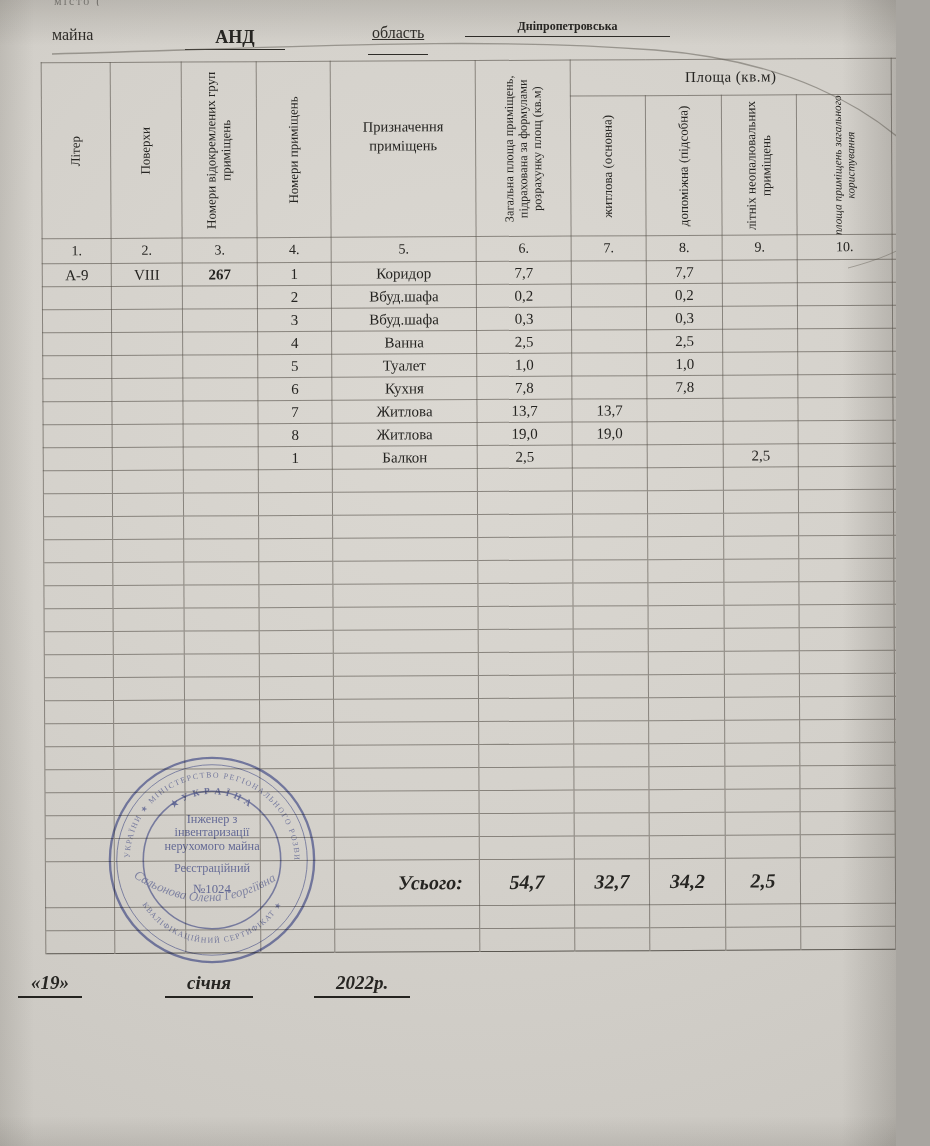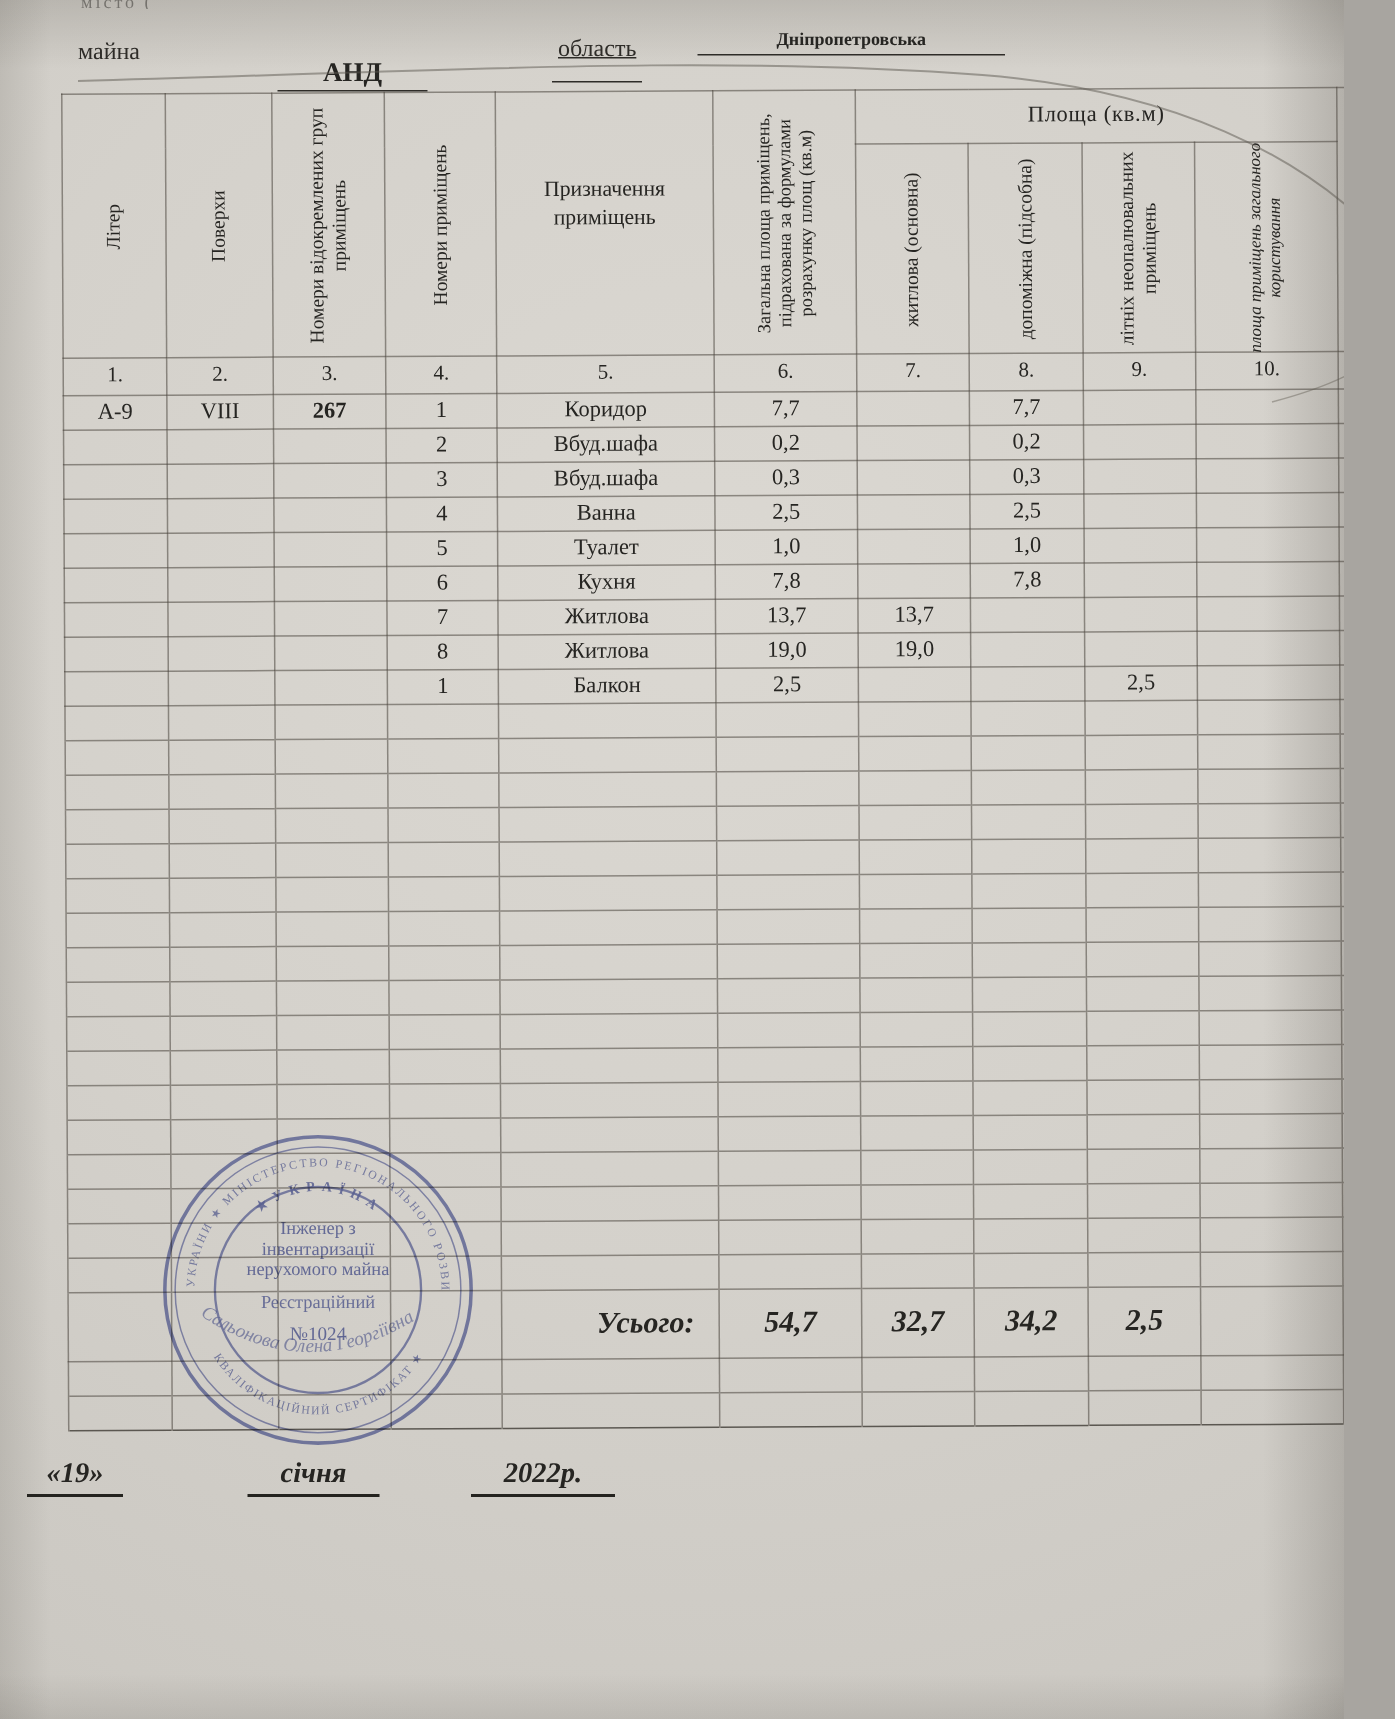--- a/index.html
+++ b/index.html
@@ -16,21 +16,21 @@
   .shade-right{right:0;top:0;bottom:0;width:54px;background:linear-gradient(270deg,rgba(70,66,60,.22),rgba(70,66,60,0));}
   .shade-bottom{left:0;bottom:0;right:0;height:30px;background:linear-gradient(0deg,rgba(80,76,70,.14),rgba(80,76,70,0));}
   .curl{position:absolute;left:0;top:0;width:930px;height:1146px;pointer-events:none;}
 
   .top-fragment{position:absolute;left:54px;top:-6px;height:12px;overflow:hidden;
     font-size:12px;color:#3c3a36;opacity:.55;letter-spacing:2px;}
 
   .region-line{position:absolute;left:0;top:18px;width:930px;font-size:16px;}
   .region-line .lbl{position:absolute;color:#2e2c28;}
   .lbl-district{left:52px;top:8px;}
-  .val-district{position:absolute;left:185px;top:20px;width:100px;text-align:center;font-weight:bold;font-size:18px;
+  .val-district{position:absolute;left:185px;top:9px;width:100px;text-align:center;font-weight:bold;font-size:18px;
     border-bottom:1.6px solid #2e2c28;padding-bottom:1px;}
   .lbl-oblast{left:368px;top:6px;border-bottom:1.4px solid #2e2c28;padding:0 4px 12px;text-decoration:underline;}
   .val-oblast{position:absolute;left:465px;top:1px;width:205px;text-align:center;font-weight:bold;font-size:12px;
     border-bottom:1.8px solid #2e2c28;padding-bottom:2px;}
 
   
   .tbl-wrap{position:absolute;left:43px;top:60px;transform:rotate(-0.3deg);}
   table.sheet{border-collapse:collapse;table-layout:fixed;width:884px;
     border:1.6px solid rgba(58,54,47,.78);}
   table.sheet td{border:1px solid rgba(73,68,60,.55);padding:0;vertical-align:middle;

